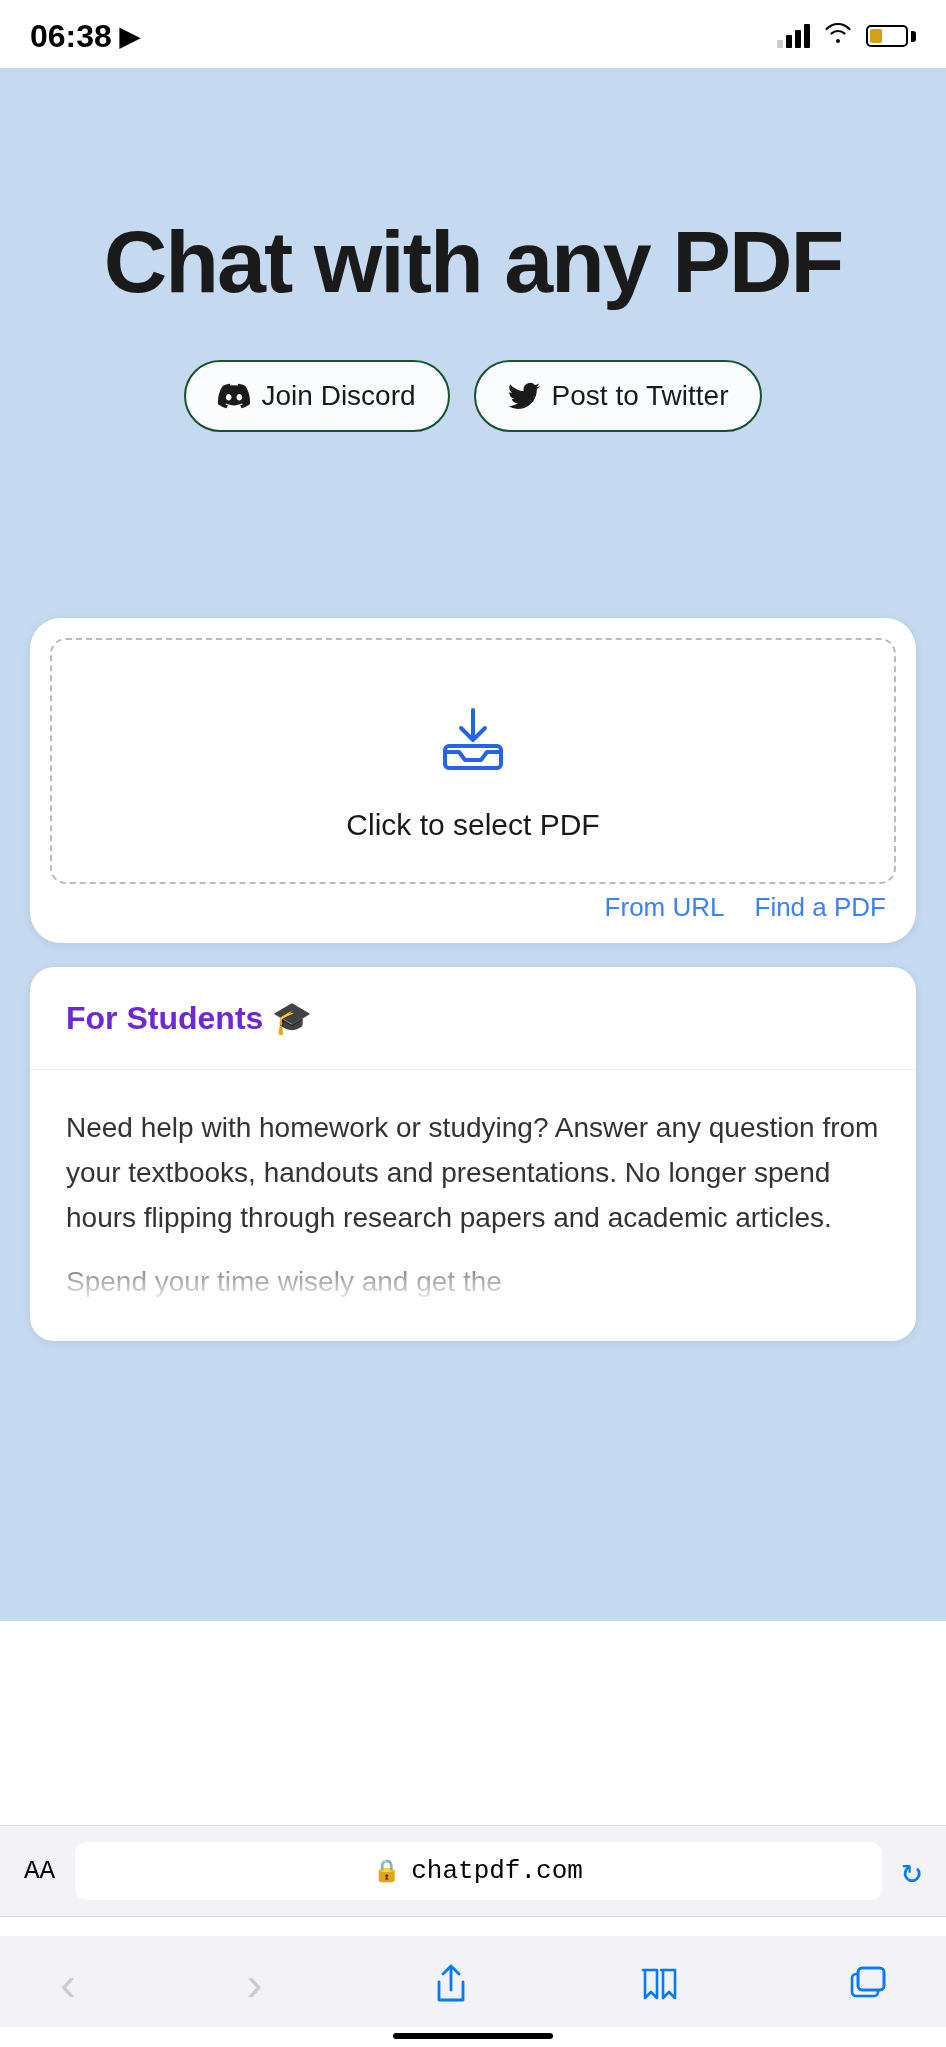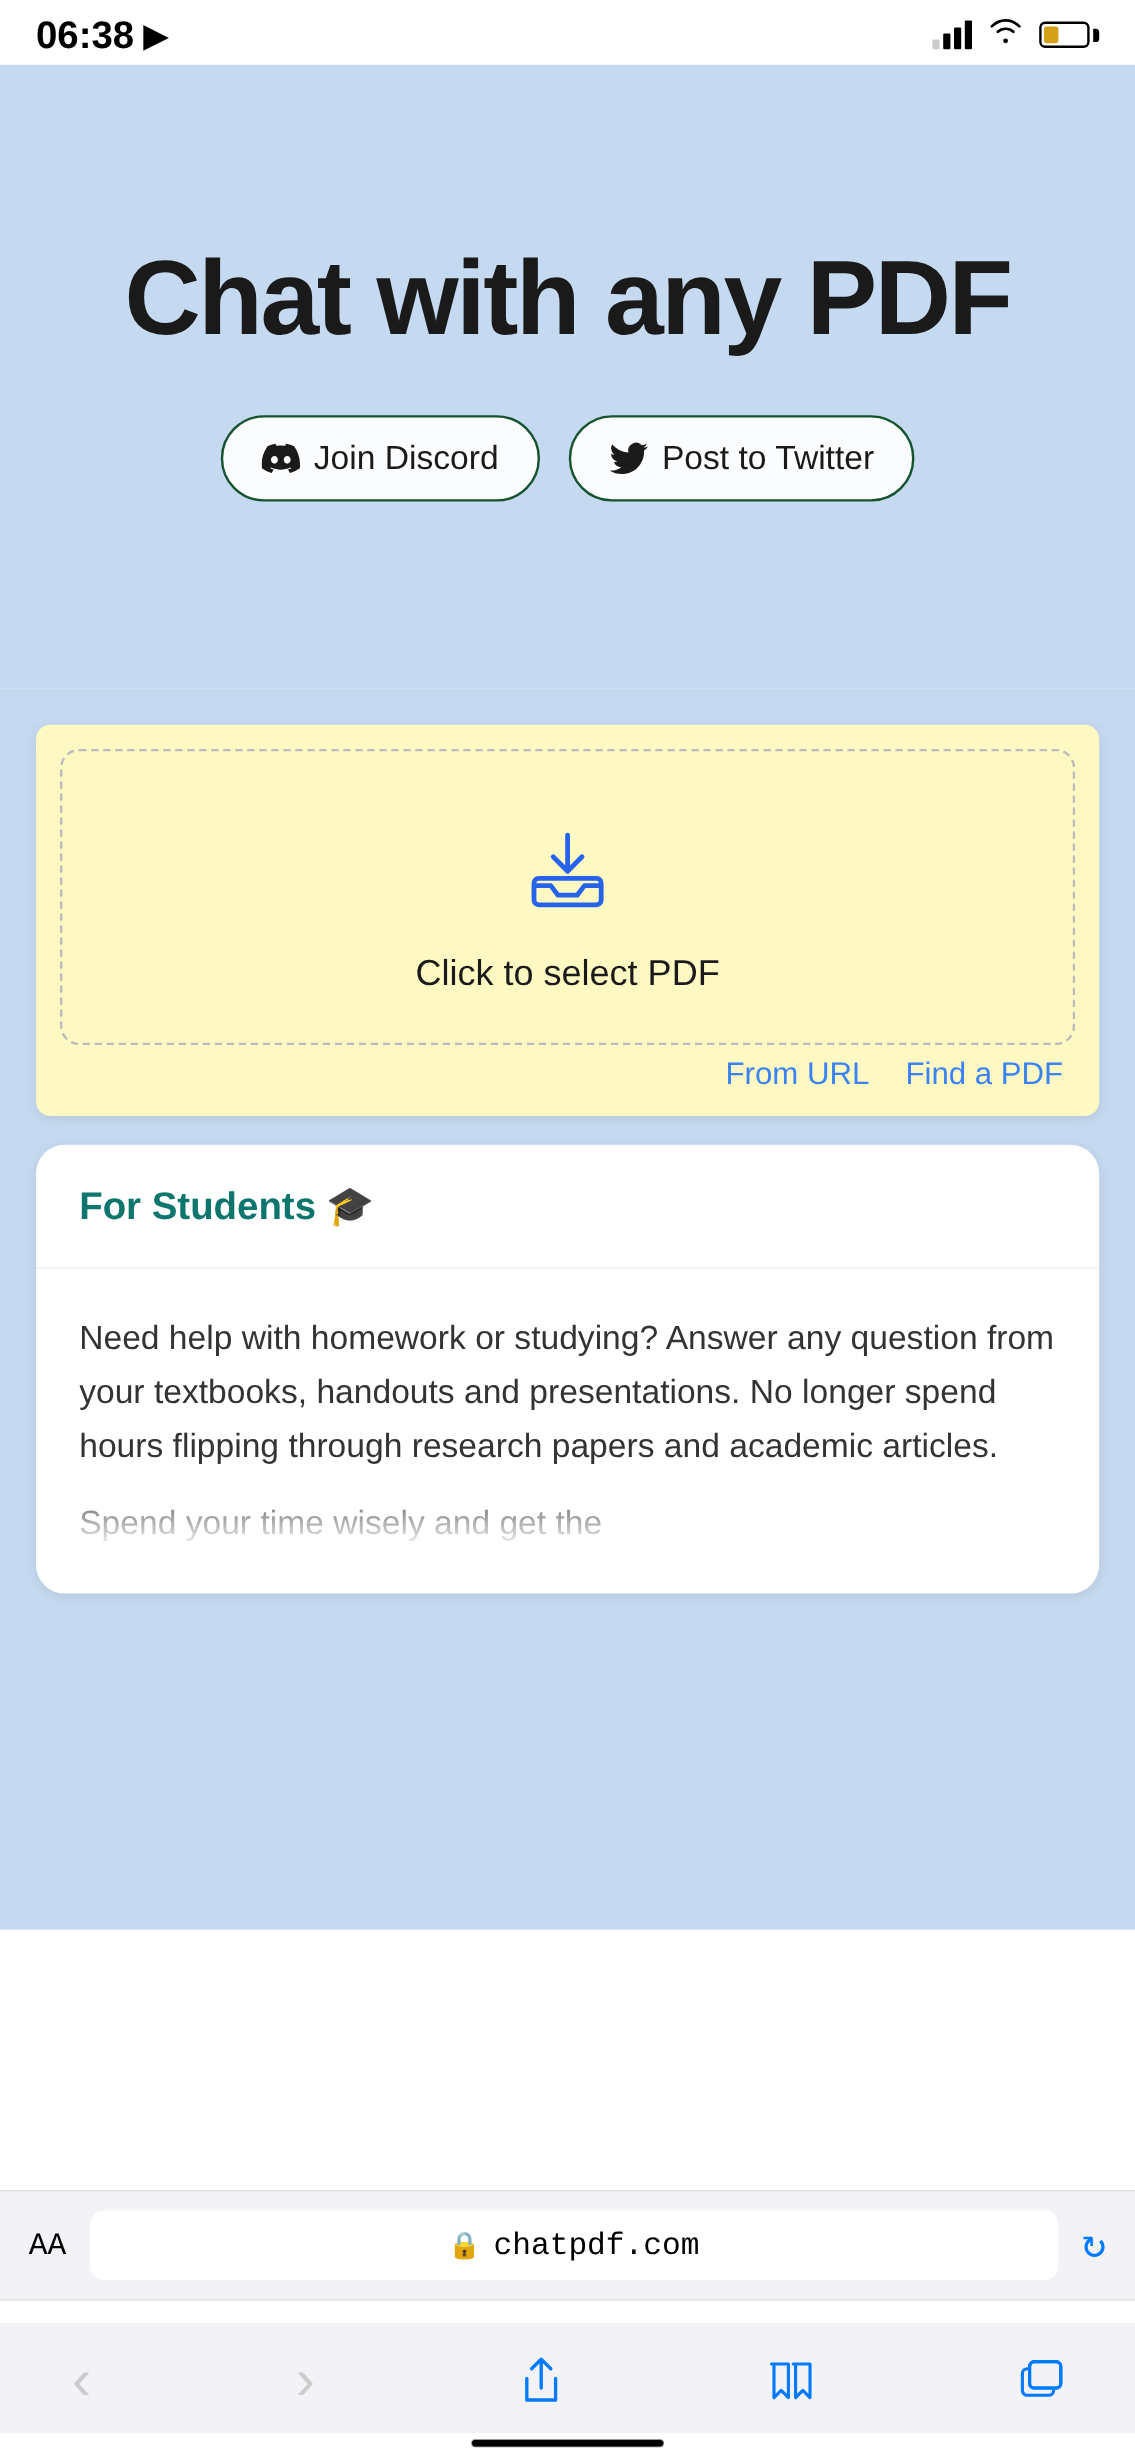--- a/index.html
+++ b/index.html
@@ -13,21 +13,21 @@
       overflow-x: hidden;
     }
 
     
     .status-bar {
       display: flex;
       justify-content: space-between;
       align-items: center;
       padding: 14px 30px 10px 30px;
       background: #fff;
-      height: 54px;
+      height: 68px;
     }
 
     .status-time {
       font-size: 32px;
       font-weight: 700;
       color: #000;
       display: flex;
       align-items: center;
       gap: 8px;
     }
@@ -139,22 +139,22 @@
     }
 
     
     .main-content {
       background: #c5d9f0;
       padding: 30px 30px 0 30px;
     }
 
     
     .upload-card {
-      background: #fef9c3;
-      border-radius: 12px;
+      background: #ffffff;
+      border-radius: 31px;
       padding: 20px;
       margin-bottom: 24px;
       box-shadow: 0 2px 10px rgba(0,0,0,0.08);
     }
 
     .upload-area {
       border: 2.5px dashed #bbb;
       border-radius: 16px;
       padding: 60px 30px 40px 30px;
       display: flex;
@@ -200,21 +200,21 @@
     }
 
     .feature-card-header {
       padding: 32px 36px;
       border-bottom: 1.5px solid #eee;
     }
 
     .feature-card-title {
       font-size: 32px;
       font-weight: 700;
-      color: #0f766e;
+      color: #6d28d9;
     }
 
     .feature-card-body {
       padding: 36px 36px;
     }
 
     .feature-card-text {
       font-size: 28px;
       color: #333;
       line-height: 1.6;

